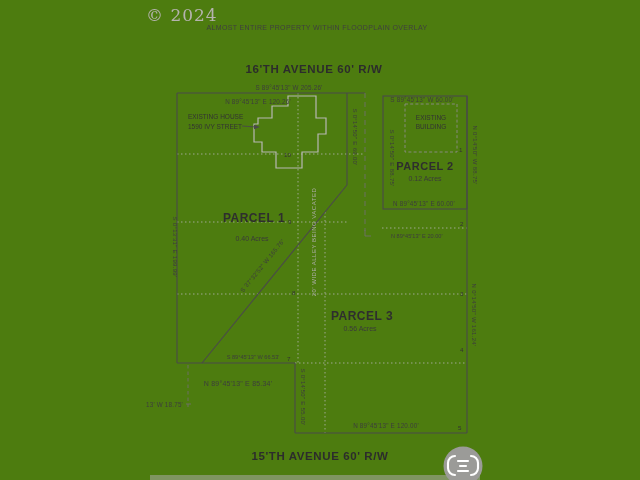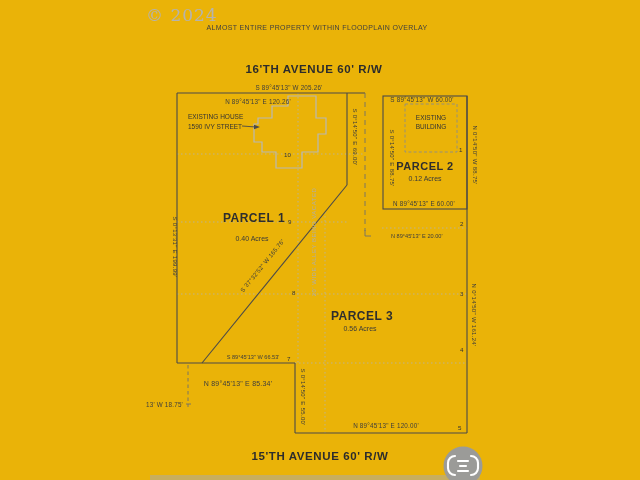--- a/index.html
+++ b/index.html
@@ -1,18 +1,18 @@
 <!DOCTYPE html>
 <html><head>
 <meta charset="utf-8">
 <style>
   html,body{margin:0;padding:0;background:#e8e8e6;}
   .page{
     position:relative;width:640px;height:480px;overflow:hidden;
-    background:#eab308;font-family:"Liberation Sans",sans-serif;
+    background:#4d7c0f;font-family:"Liberation Sans",sans-serif;
   }
   svg{position:absolute;left:0;top:0;}
   svg text{fill:#3d3d3d;}
   .dim{font-size:6.3px;letter-spacing:.2px;}
   .dim-sm{font-size:5.6px;}
   .vert{font-size:6px;letter-spacing:.3px;}
   .vertex{font-size:6.2px;fill:#333;}
   .parcel-name{font-size:12px;font-weight:bold;letter-spacing:.5px;fill:#2e2e2e;}
   .parcel-area{font-size:7px;fill:#3a3a3a;}
   .street{font-size:11.5px;font-weight:bold;letter-spacing:.6px;fill:#2c2c2c;}

